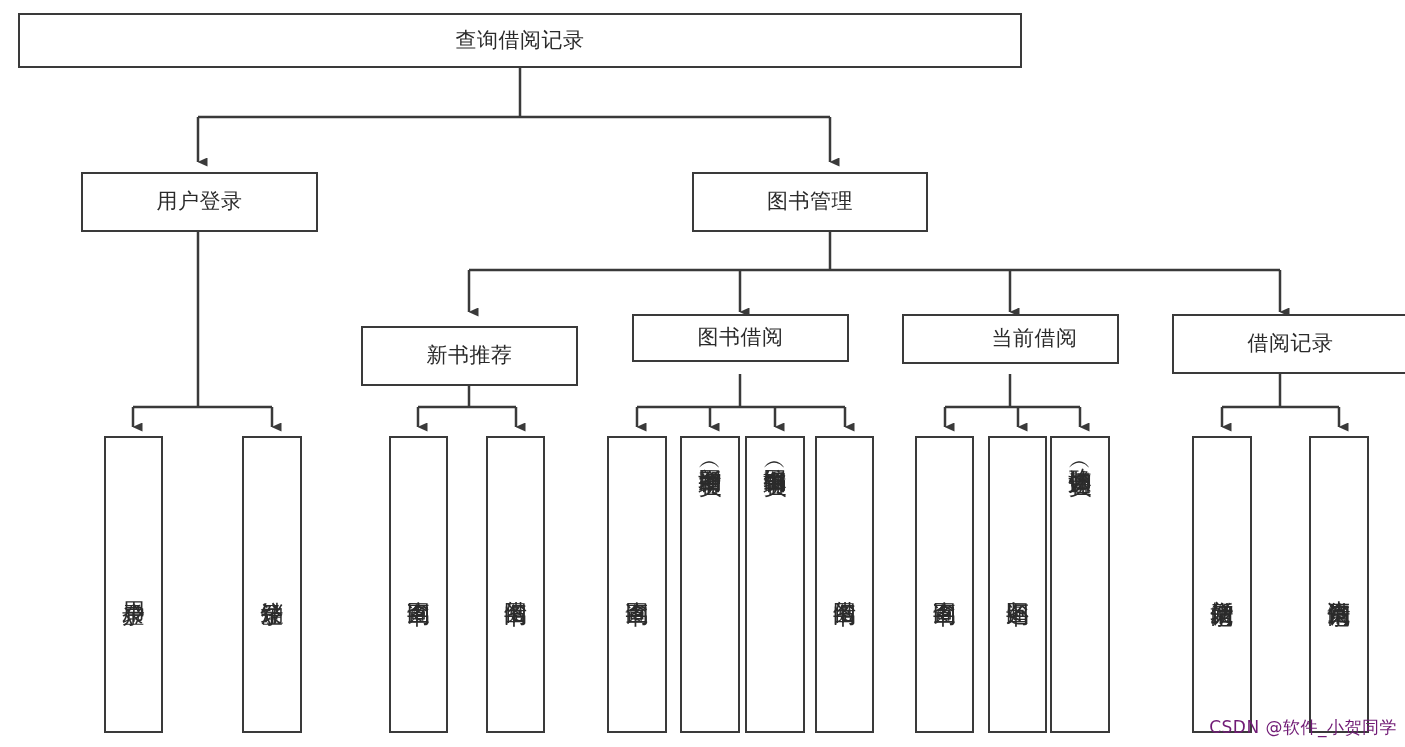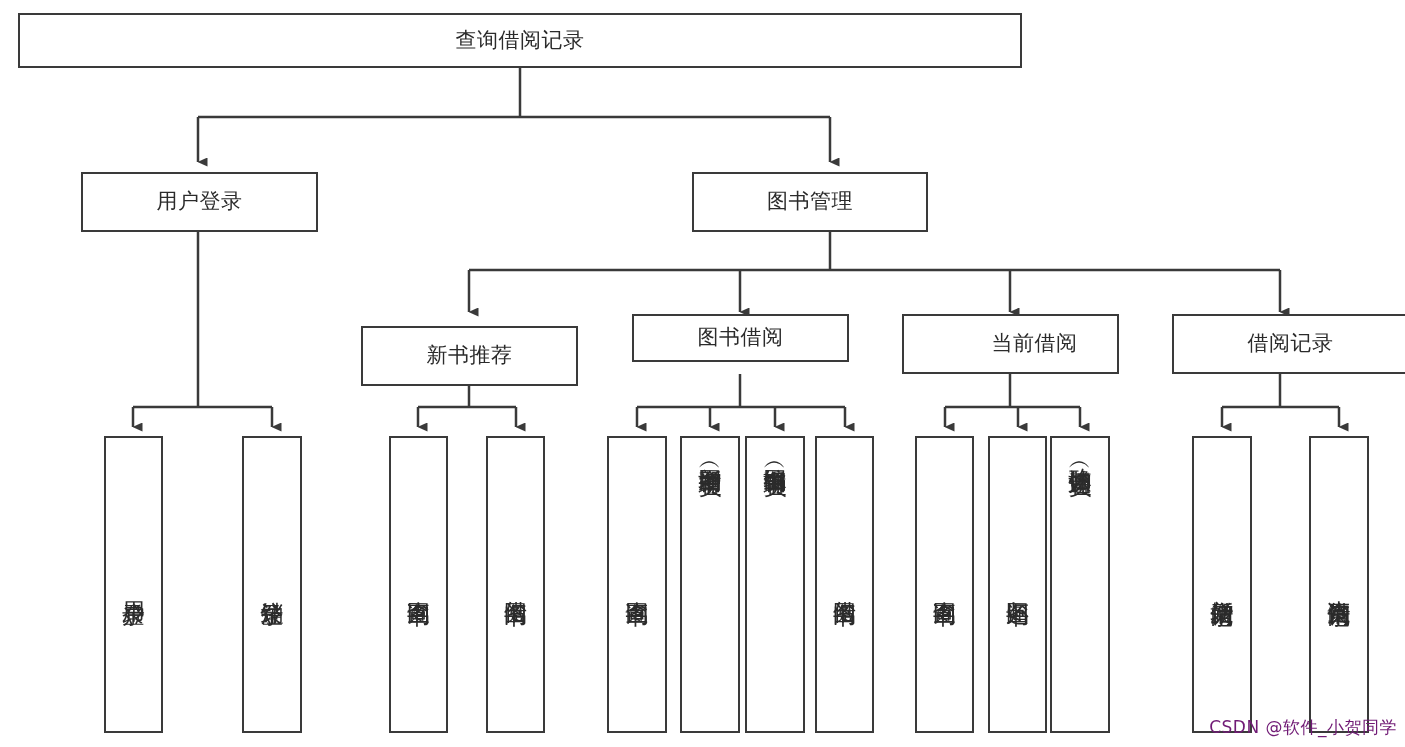--- a/index.html
+++ b/index.html
@@ -129,21 +129,21 @@
   <div class="node node-h" style="left:18px; top:13px; width:1004px; height:55px;">查询借阅记录</div>
 
   <div class="node node-h" style="left:81px; top:172px; width:237px; height:60px;">用户登录</div>
 
   <div class="node node-h" style="left:692px; top:172px; width:236px; height:60px;">图书管理</div>
 
   <div class="node node-h" style="left:361px; top:326px; width:217px; height:60px;">新书推荐</div>
 
   <div class="node node-h" style="left:632px; top:314px; width:217px; height:48px;">图书借阅</div>
 
-  <div class="node node-h" style="left:902px; top:314px; width:217px; height:60px;padding-left:48px;">当前借阅</div>
+  <div class="node node-h" style="left:902px; top:314px; width:217px; height:50px;padding-left:48px;">当前借阅</div>
 
   <div class="node node-h" style="left:1172px; top:314px; width:237px; height:60px;">借阅记录</div>
 
   <div class="node node-v center-align" style="left:104px; top:436px; width:59px; height:297px;">
     <span class="vtext">用户登录</span>
   </div>
 
   <div class="node node-v center-align" style="left:242px; top:436px; width:60px; height:297px;">
     <span class="vtext">注销登录</span>
   </div>

